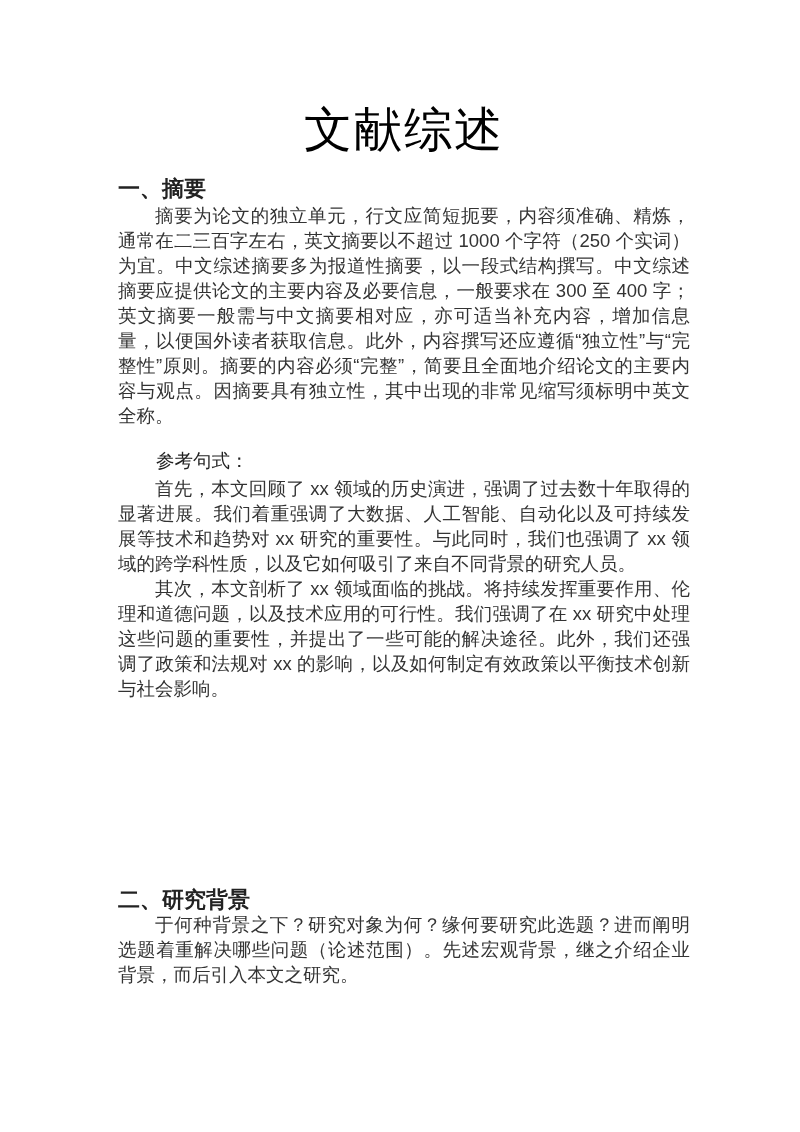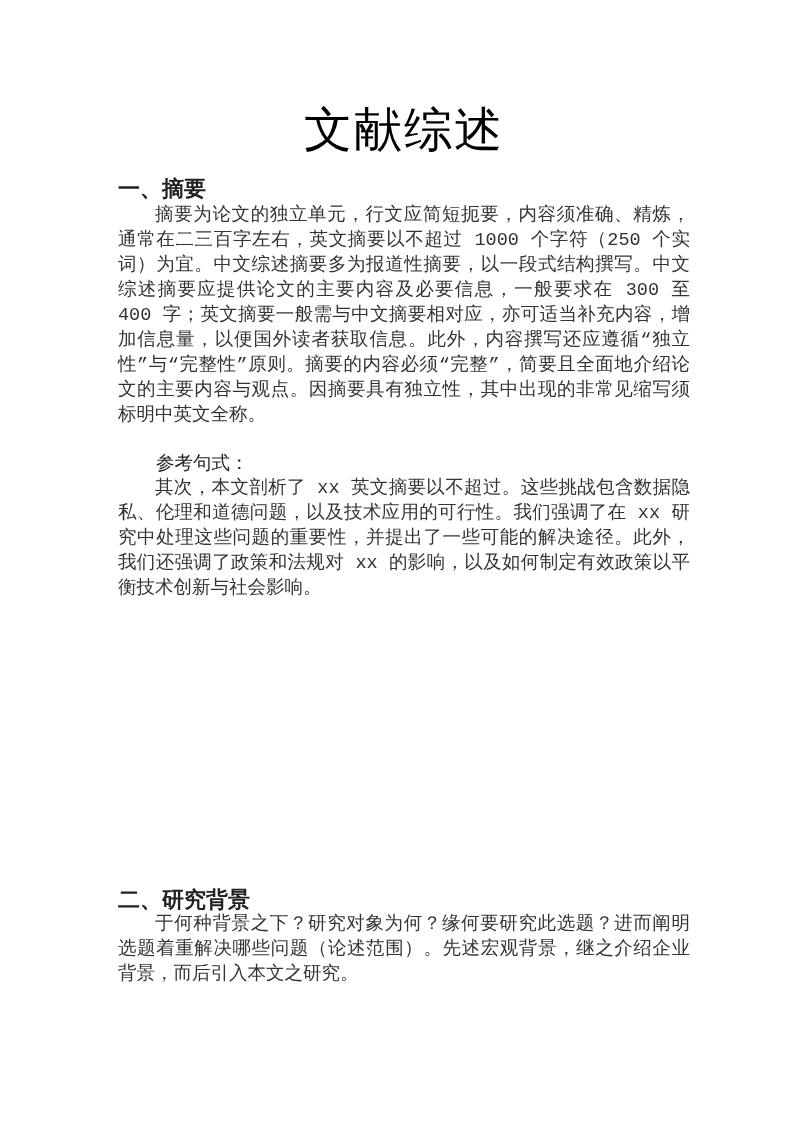--- a/index.html
+++ b/index.html
@@ -11,45 +11,46 @@
     font-weight: normal; color: #000; letter-spacing: 2px; margin: 0;
   }
   .h {
     font-family: "DejaVu Sans", "Liberation Sans", sans-serif; font-size: 22px; line-height: 26px;
     color: #222; margin: 0; position: absolute; left: 0;
   }
   .h1 { top: 176px; }
   .h2 { top: 887px; }
   .body {
     position: absolute; left: 0; width: 572px;
-    font-family: Liberation Mono, monospace; font-size: 18.5px; line-height: 25px;
+    font-family: Liberation Sans, sans-serif; font-size: 18.5px; line-height: 25px;
     color: #333; text-align: justify; text-justify: inter-character;
   }
   .body p { margin: 0; text-indent: 2em; }
   .b1 { top: 203px; }
   .refh {
     position: absolute; left: 38px; top: 450px;
-    font-family: Liberation Sans, sans-serif; font-size: 18.5px; line-height: 25px; color: #222;
+    font-family: Liberation Mono, monospace; font-size: 18.5px; line-height: 25px; color: #222;
   }
   .b2 { top: 476px; }
   .b3 { top: 912px; }
 </style>
 </head>
 <body>
 
 <div class="page">
   <h1 class="title">文献综述</h1>
 
   <h2 class="h h1">一、摘要</h2>
   <div class="body b1">
     <p>摘要为论文的独立单元，行文应简短扼要，内容须准确、精炼，通常在二三百字左右，英文摘要以不超过 1000 个字符（250 个实词）为宜。中文综述摘要多为报道性摘要，以一段式结构撰写。中文综述摘要应提供论文的主要内容及必要信息，一般要求在 300 至 400 字；英文摘要一般需与中文摘要相对应，亦可适当补充内容，增加信息量，以便国外读者获取信息。此外，内容撰写还应遵循“独立性”与“完整性”原则。摘要的内容必须“完整”，简要且全面地介绍论文的主要内容与观点。因摘要具有独立性，其中出现的非常见缩写须标明中英文全称。</p>
   </div>
 
   <div class="refh">参考句式：</div>
   <div class="body b2">
-    <p>其次，本文剖析了 xx 英文摘要以不超过。这些挑战包含数据隐私、伦理和道德问题，以及技术应用的可行性。我们强调了在 xx 研究中处理这些问题的重要性，并提出了一些可能的解决途径。此外，我们还强调了政策和法规对 xx 的影响，以及如何制定有效政策以平衡技术创新与社会影响。</p>
+    <p>首先，本文回顾了 xx 领域的历史演进，强调了过去数十年取得的显著进展。我们着重强调了大数据、人工智能、自动化以及可持续发展等技术和趋势对 xx 研究的重要性。与此同时，我们也强调了 xx 领域的跨学科性质，以及它如何吸引了来自不同背景的研究人员。</p>
+    <p>其次，本文剖析了 xx 领域面临的挑战。将持续发挥重要作用、伦理和道德问题，以及技术应用的可行性。我们强调了在 xx 研究中处理这些问题的重要性，并提出了一些可能的解决途径。此外，我们还强调了政策和法规对 xx 的影响，以及如何制定有效政策以平衡技术创新与社会影响。</p>
   </div>
 
   <h2 class="h h2">二、研究背景</h2>
   <div class="body b3">
     <p>于何种背景之下？研究对象为何？缘何要研究此选题？进而阐明选题着重解决哪些问题（论述范围）。先述宏观背景，继之介绍企业背景，而后引入本文之研究。</p>
   </div>
 </div>
 
 </body></html>

